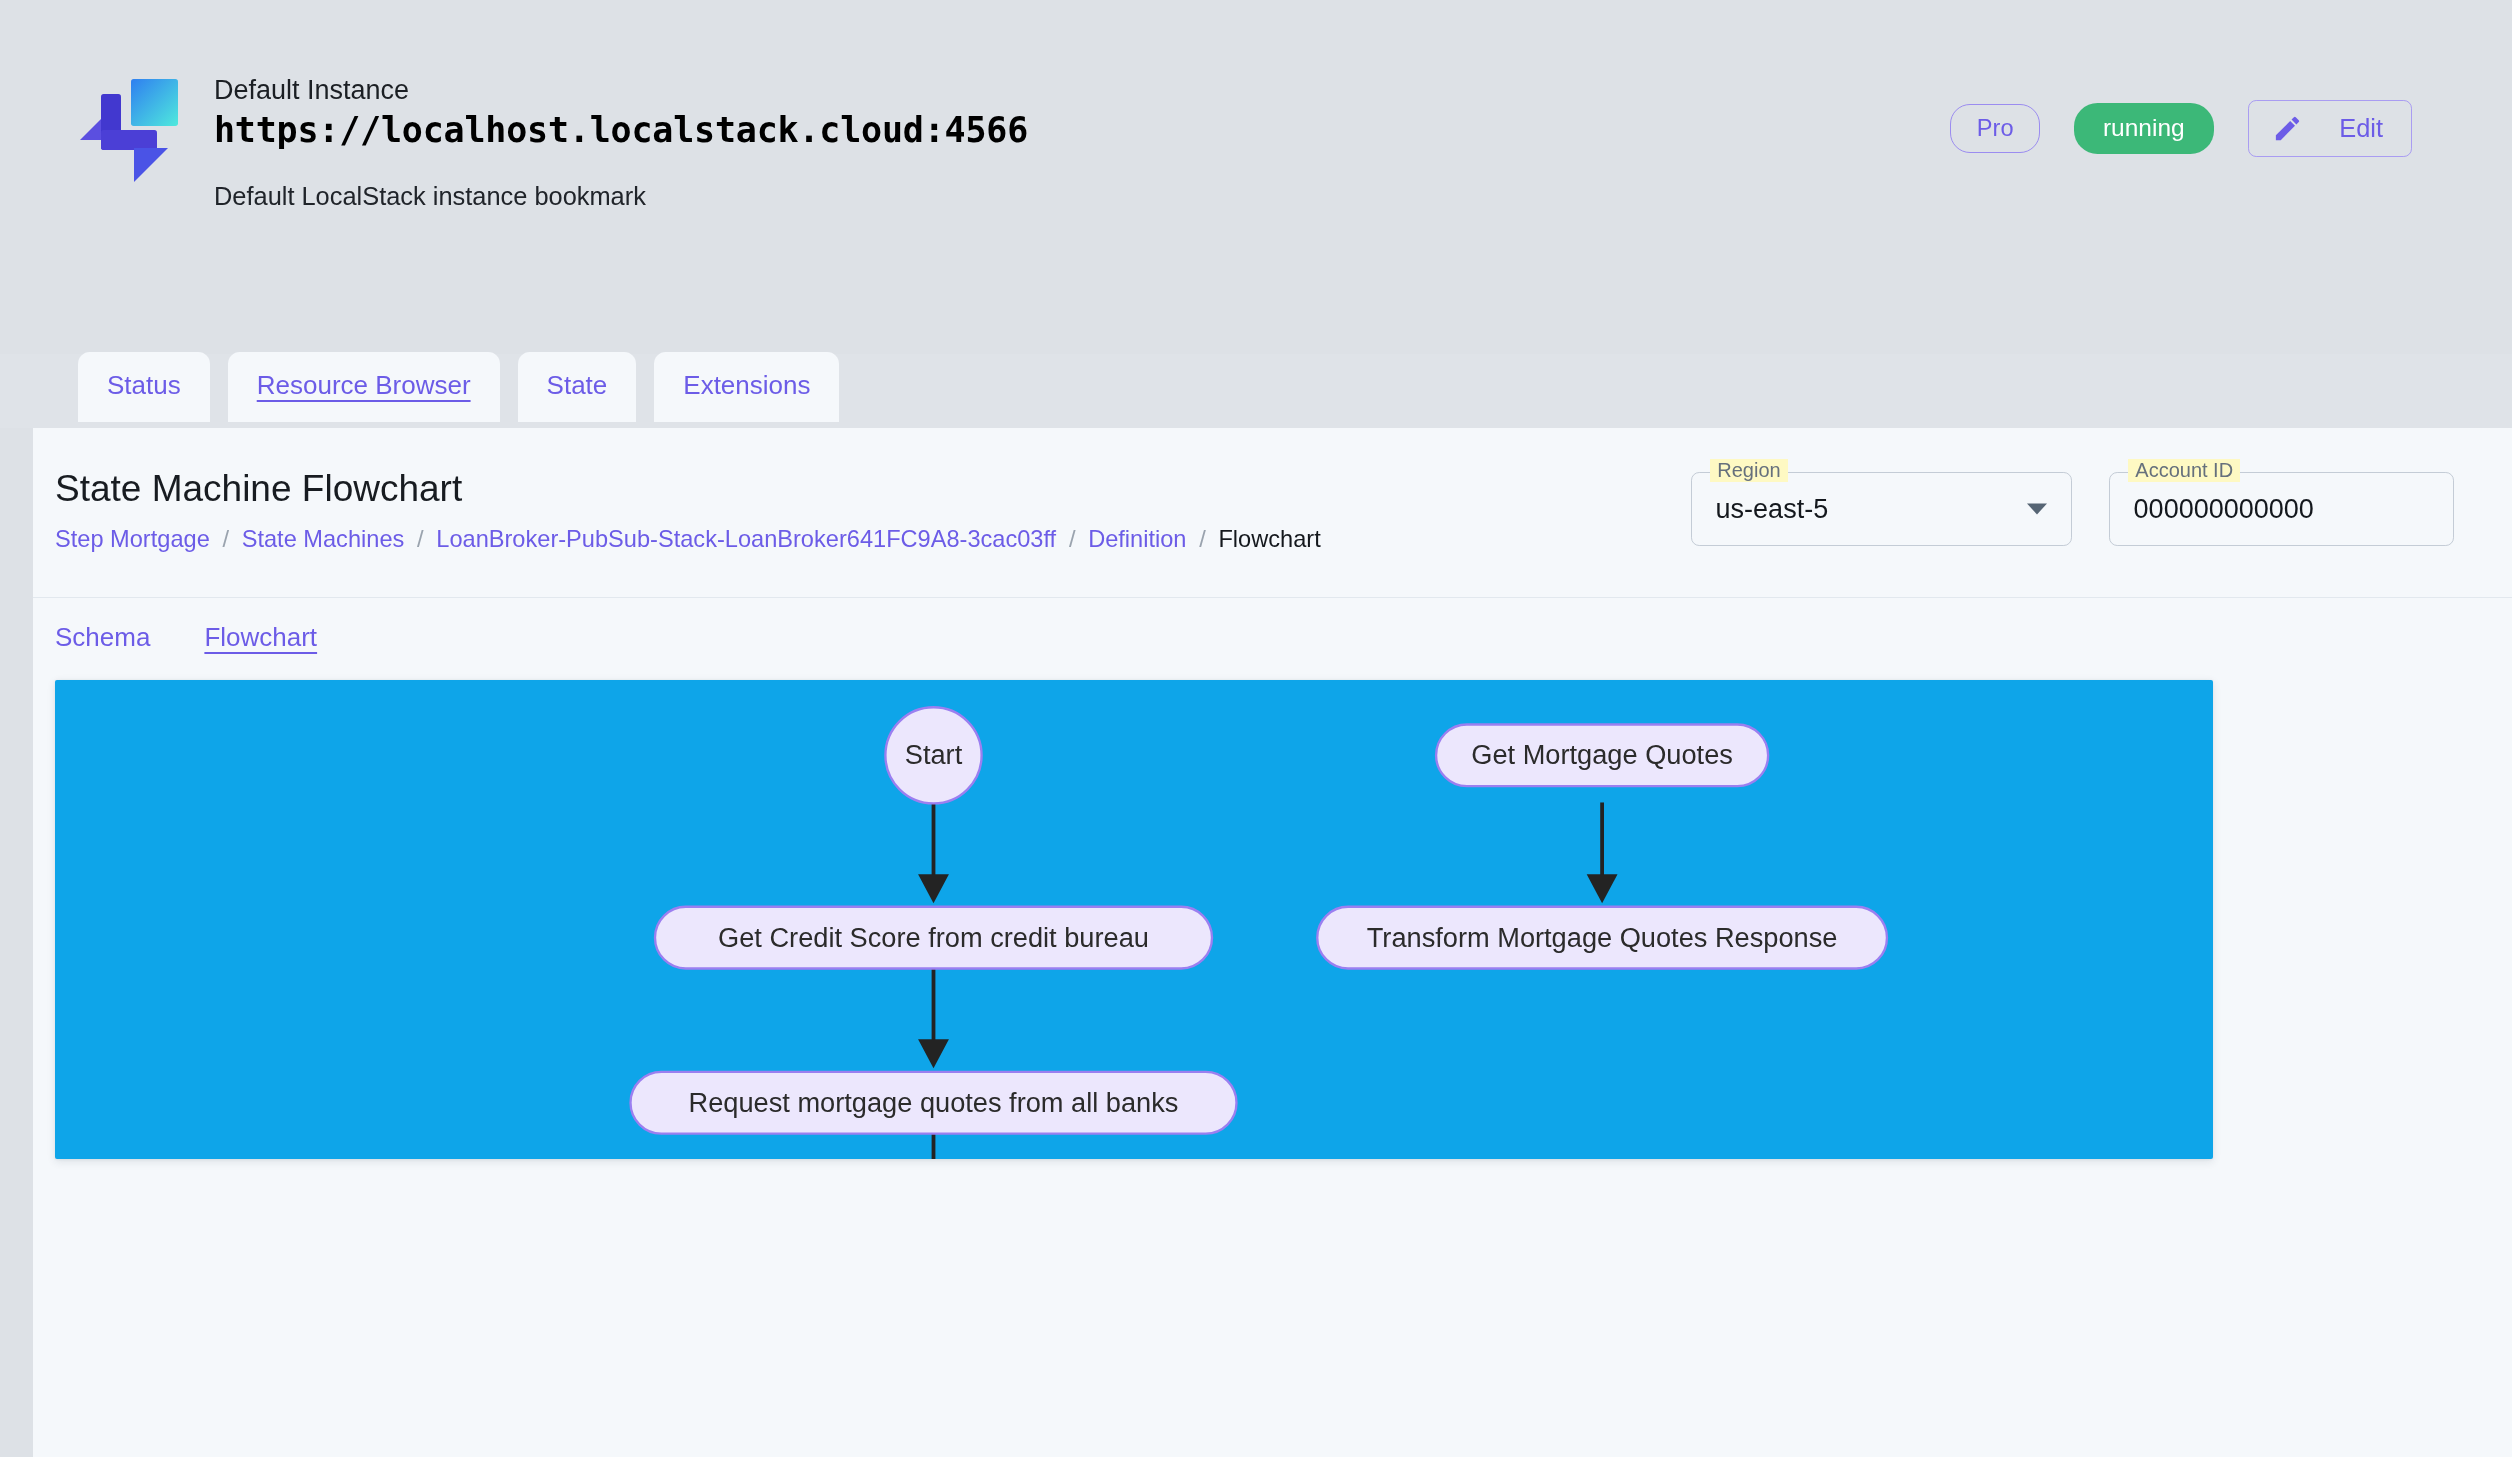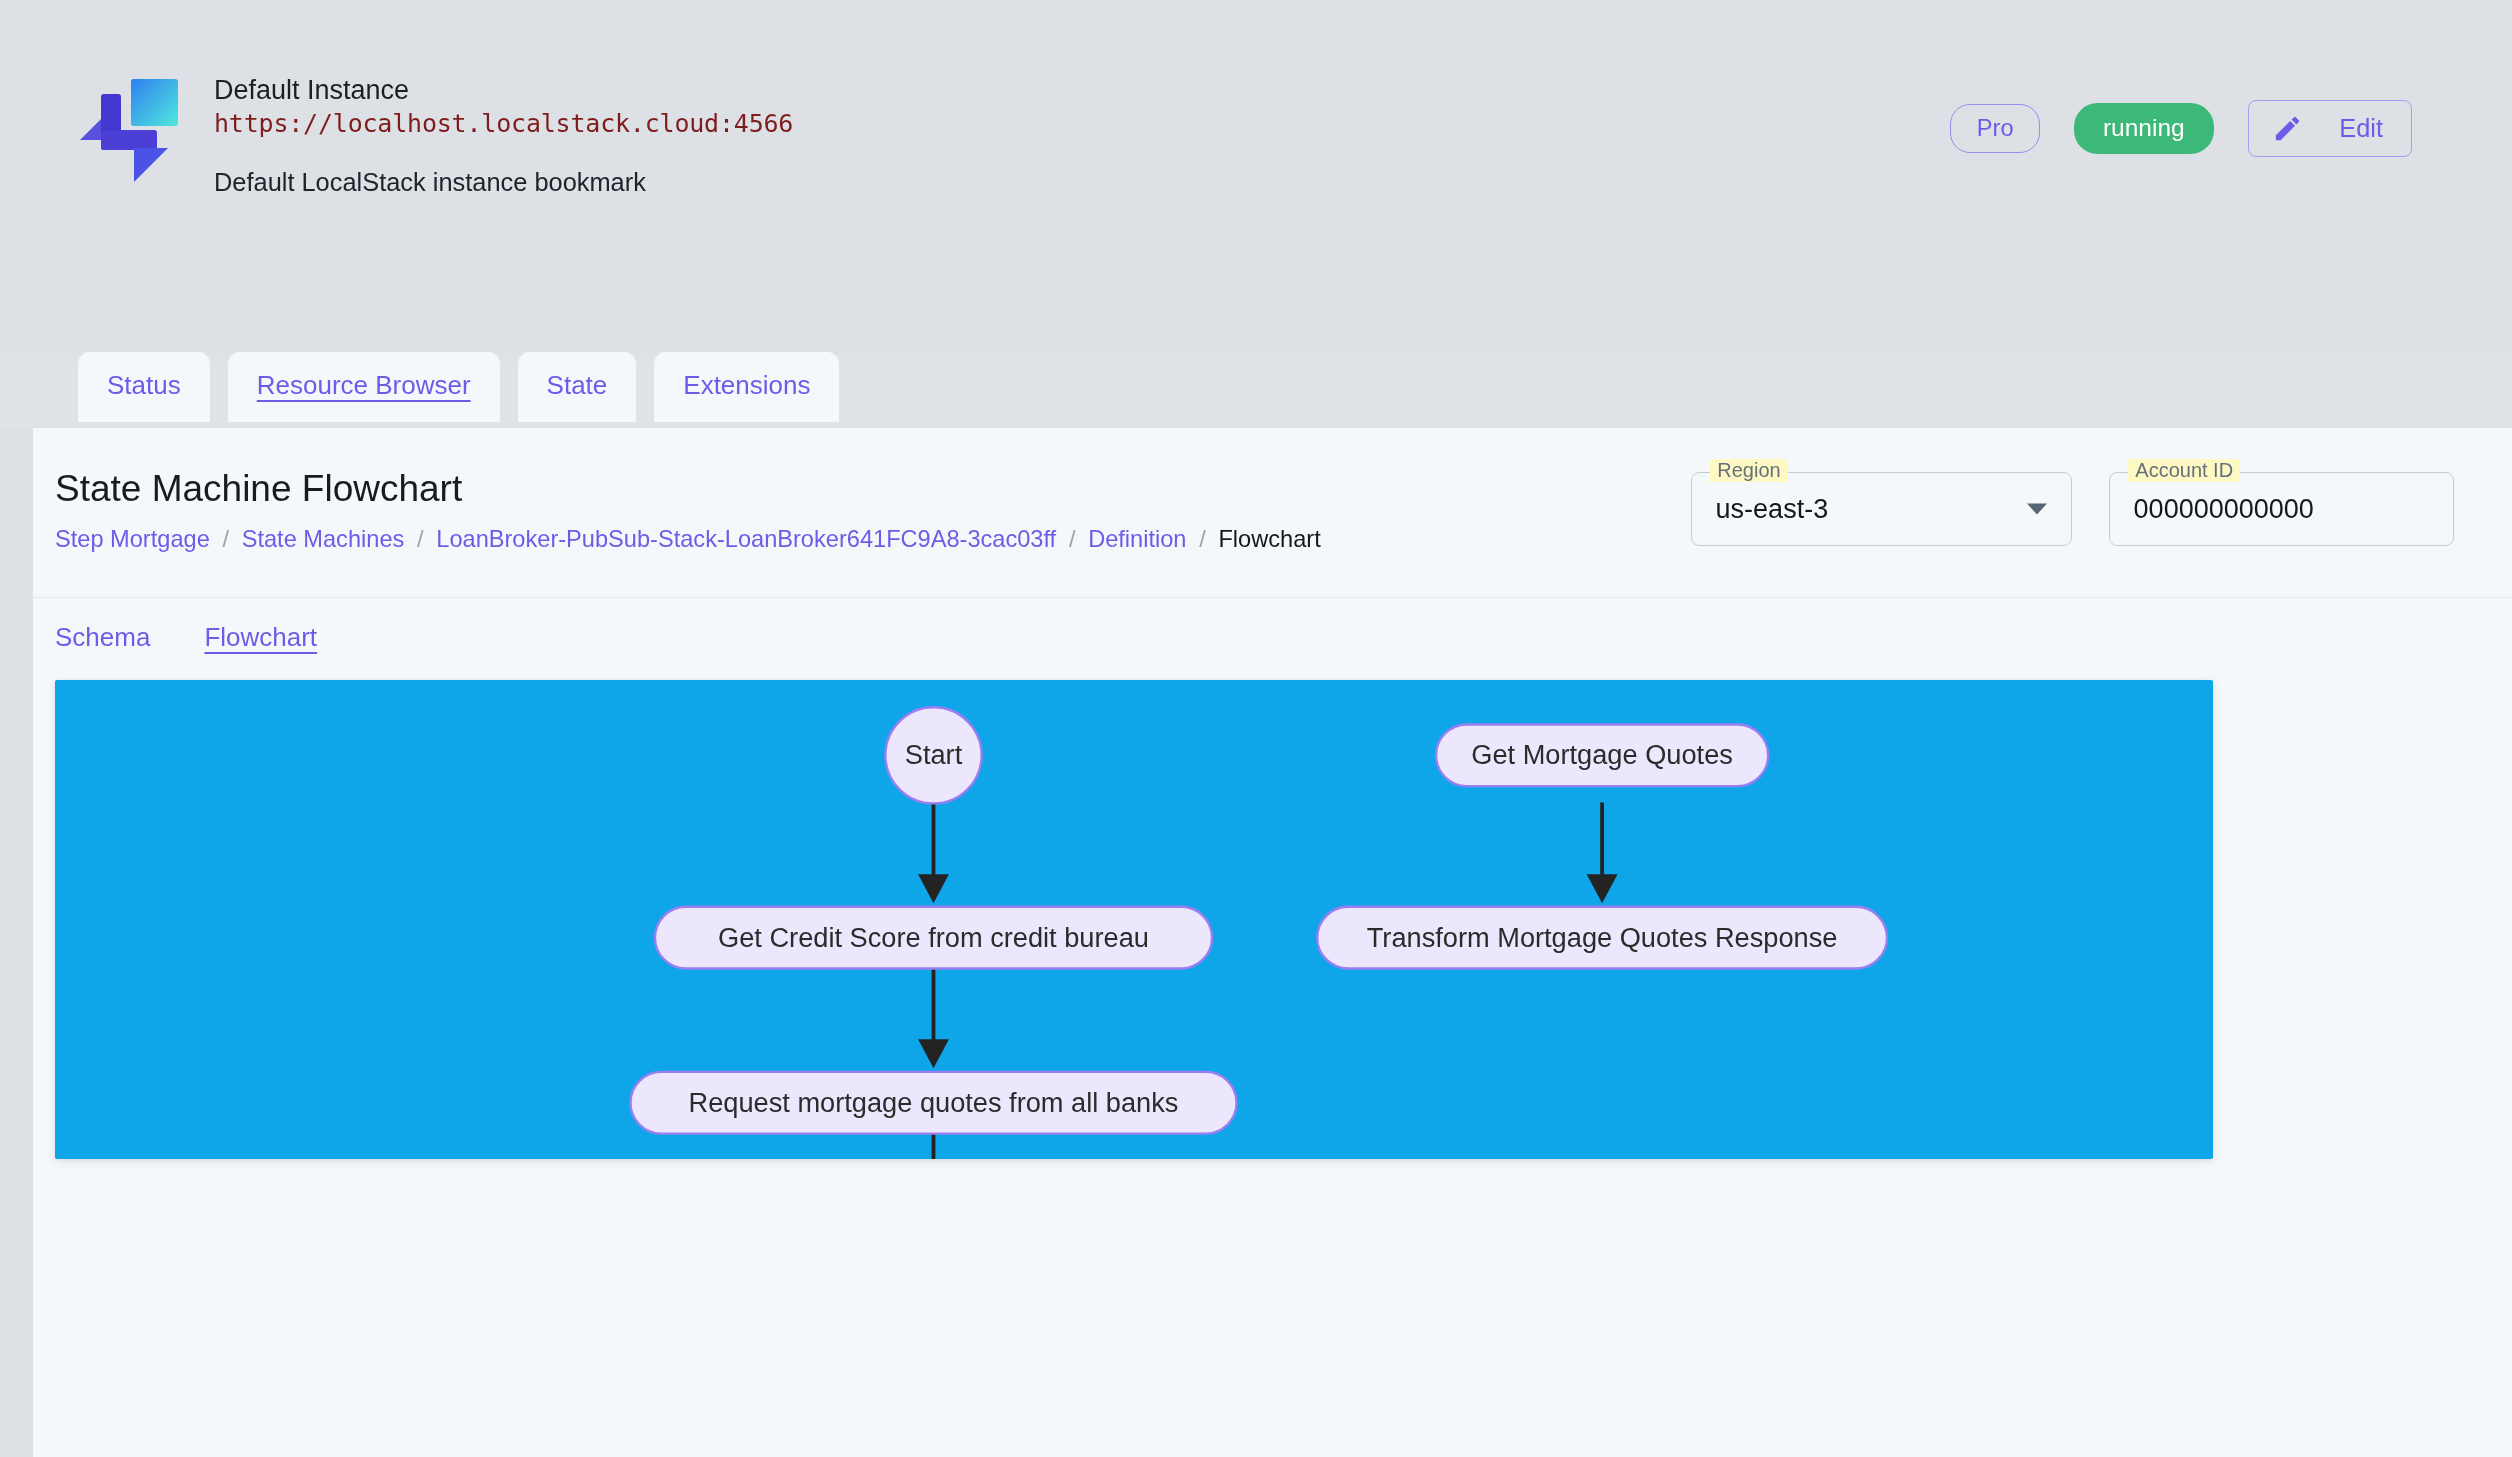--- a/index.html
+++ b/index.html
@@ -55,21 +55,21 @@
     width: 0; height: 0;
     border-right: 34px solid transparent;
     border-top: 34px solid #4a53e6;
   }
   .hdr-text { margin-left: 36px; padding-top: 1.8px; }
   .inst-title {
     font-size: 27px; color: #1b1f24; line-height: 1.28; font-weight: 400;
   }
   .inst-url {
     font-family: "DejaVu Sans Mono", "Liberation Mono", monospace;
-    font-size: 25px; font-weight: 400; color: #7f1d1d;
+    font-size: 35px; font-weight: 700; color: #000000;
     line-height: 1.35; letter-spacing: -0.2px;
   }
   .inst-desc {
     margin-top: 27px; font-size: 25.4px; color: #20242a;
   }
 
   .hdr-actions {
     position: absolute; right: 100px; top: 100px;
     display: flex; align-items: center; gap: 34px;
   }
@@ -243,21 +243,21 @@
       <span class="crumb-sep">/</span>
       <span class="crumb">LoanBroker-PubSub-Stack-LoanBroker641FC9A8-3cac03ff</span>
       <span class="crumb-sep">/</span>
       <span class="crumb">Definition</span>
       <span class="crumb-sep">/</span>
       <span class="crumb current">Flowchart</span>
     </div>
 
     <div class="field" id="field-region">
       <span class="field-label">Region</span>
-      <span class="field-value">us-east-3</span>
+      <span class="field-value">us-east-5</span>
       <span class="caret-down"></span>
     </div>
 
     <div class="field" id="field-account">
       <span class="field-label">Account ID</span>
       <span class="field-value">000000000000</span>
     </div>
   </div>
 
   <div class="divider"></div>

